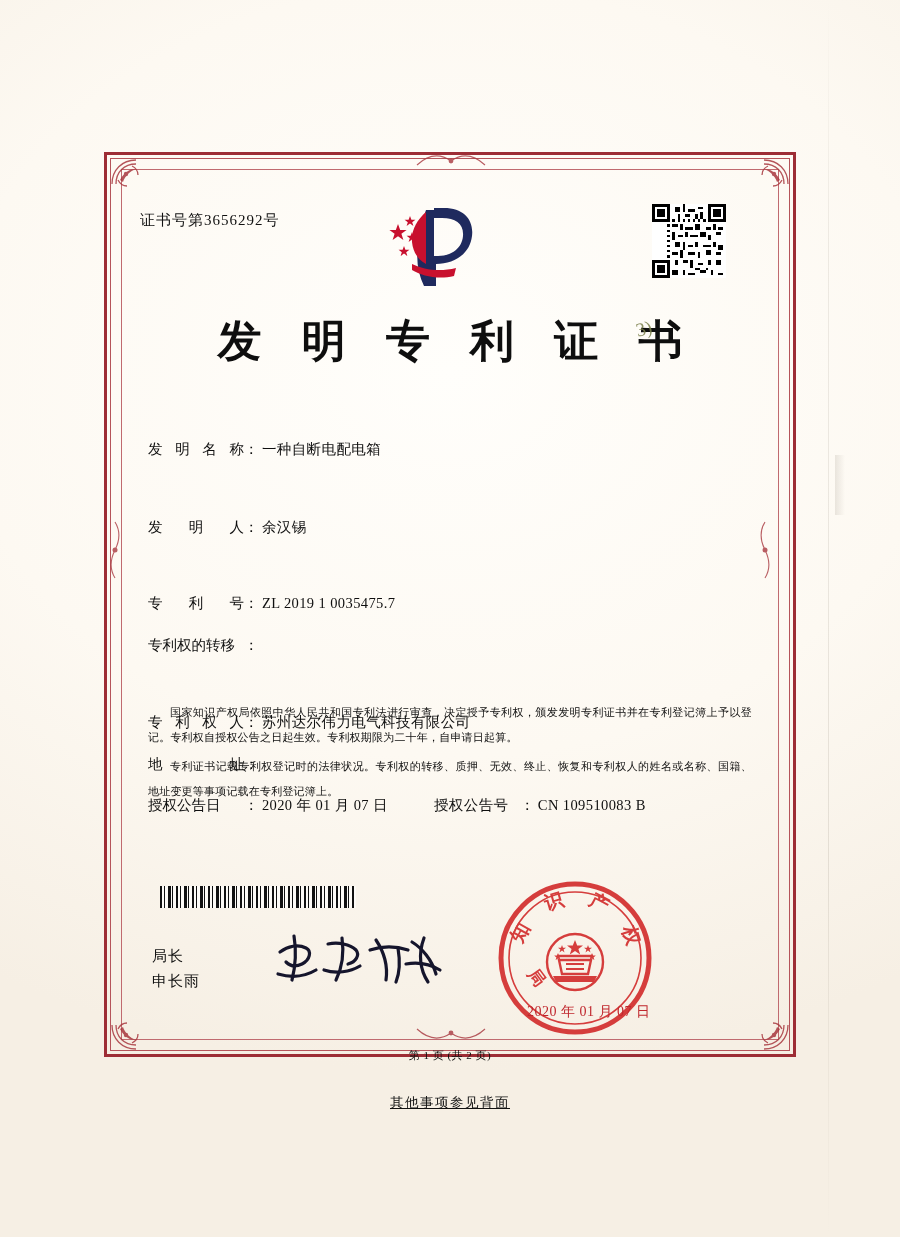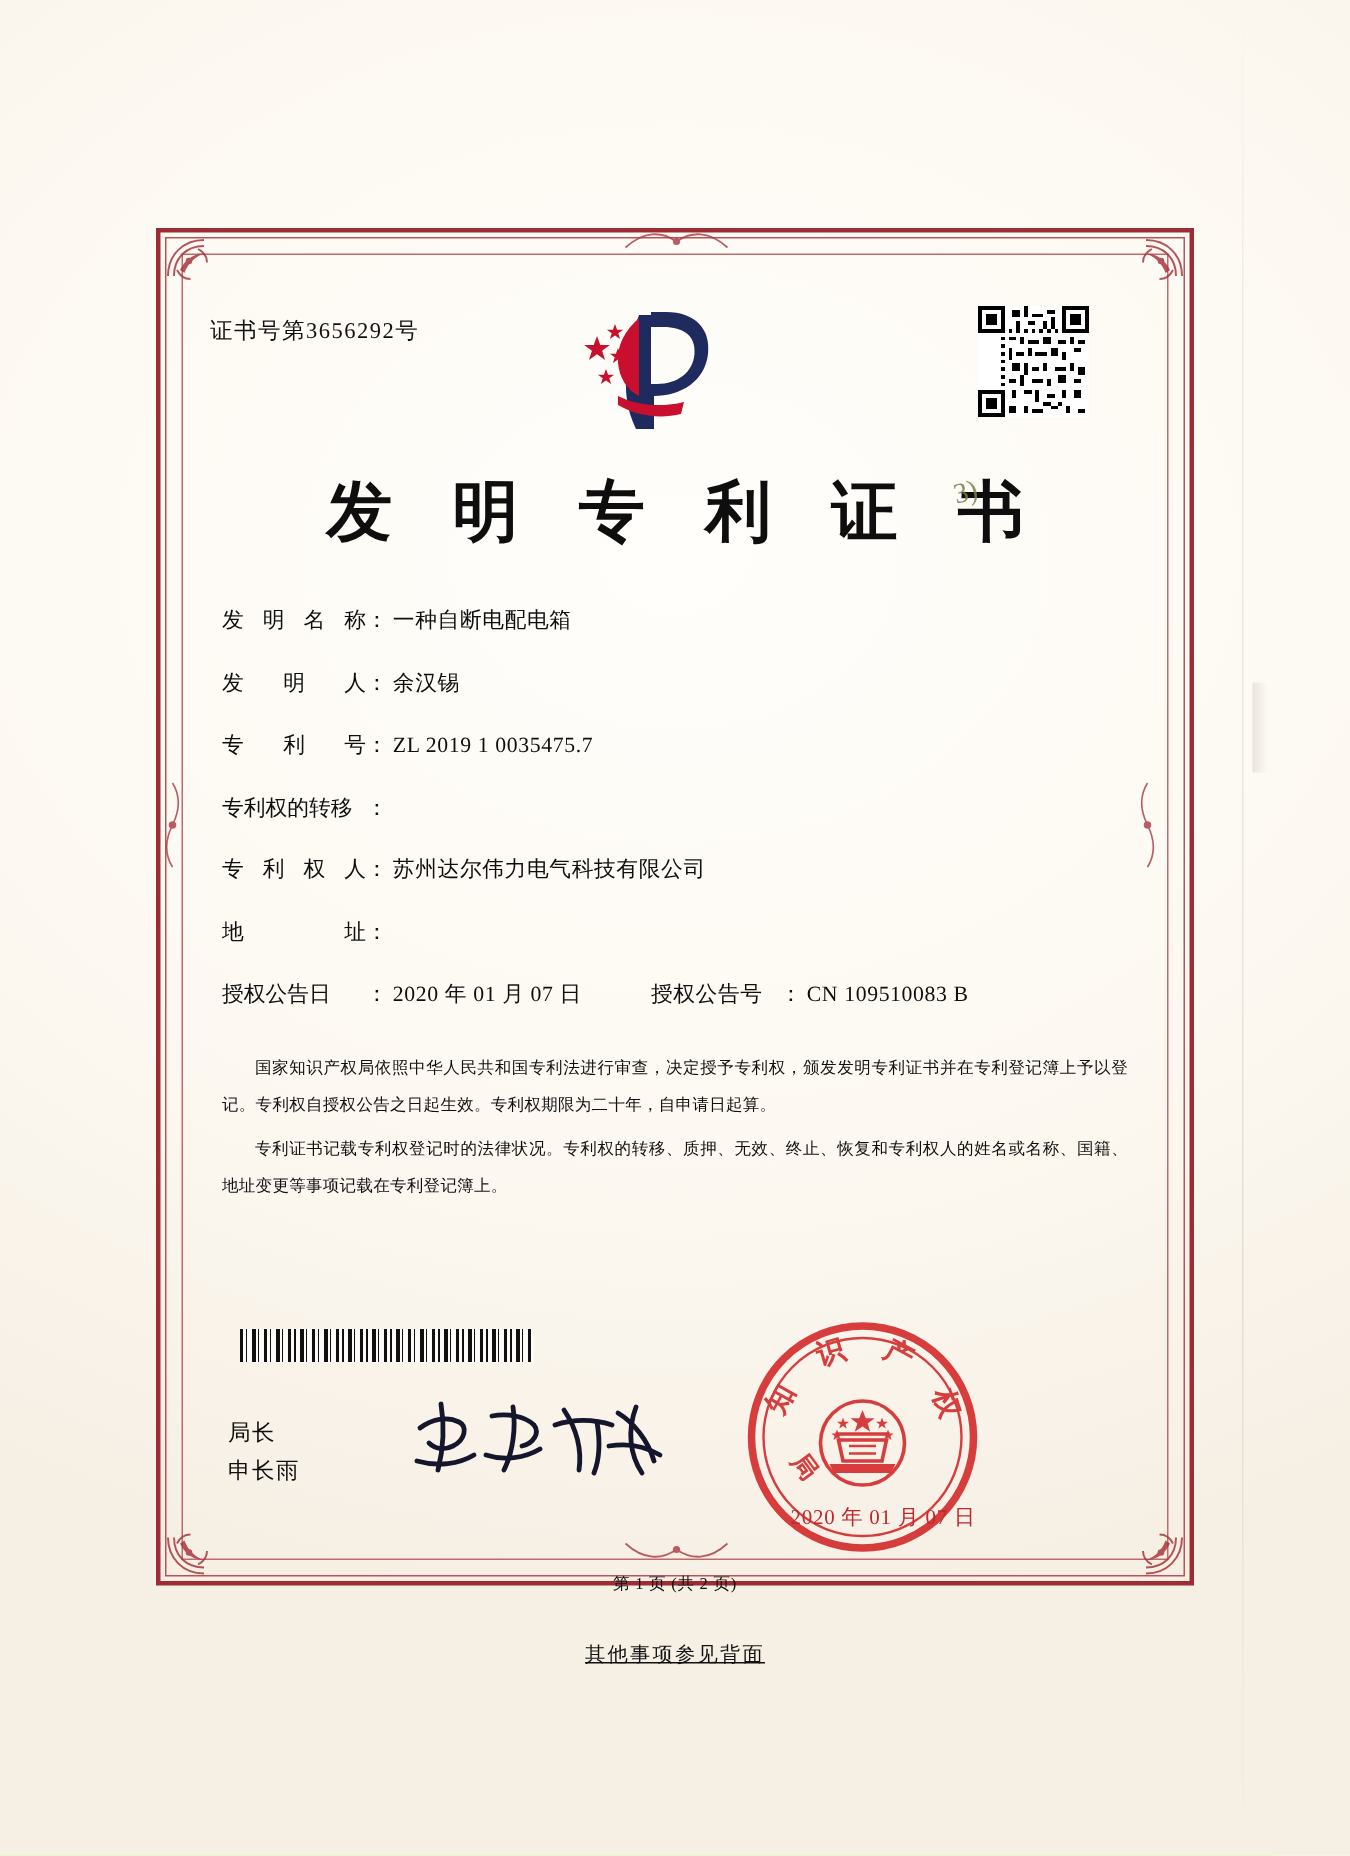--- a/index.html
+++ b/index.html
@@ -12,21 +12,21 @@
     height: 1237px;
     font-family: "Liberation Serif", "DejaVu Serif", serif;
     color: #1a1a1a;
     overflow: hidden;
   }
 
   .page {
     position: relative;
     width: 848px;
     height: 1237px;
-    background: #bef264;
+    background: #e5e5e5;
   }
 
   
   .paper {
     position: absolute;
     left: 0; top: 0;
     width: 900px; height: 1237px;
     background:
       radial-gradient(ellipse 900px 700px at 50% 30%, #fffefb 0%, #fdf9f2 55%, #f6efe4 100%);
   }
@@ -140,21 +140,21 @@
   }
   .field-label {
     width: 96px;
     flex: none;
     display: flex;
     justify-content: space-between;
     letter-spacing: 0;
   }
   .field-label span { display: inline-block; }
   .field-colon { margin: 0 3px 0 0; }
-  .field-value { flex: 1; }
+  .field-value { flex: 1; margin-top: 36px; }
 
   .field-row.dual { display: flex; }
   .dual .second-label {
     margin-left: 46px;
     width: 86px;
     flex: none;
   }
 
   
   .body-text {

